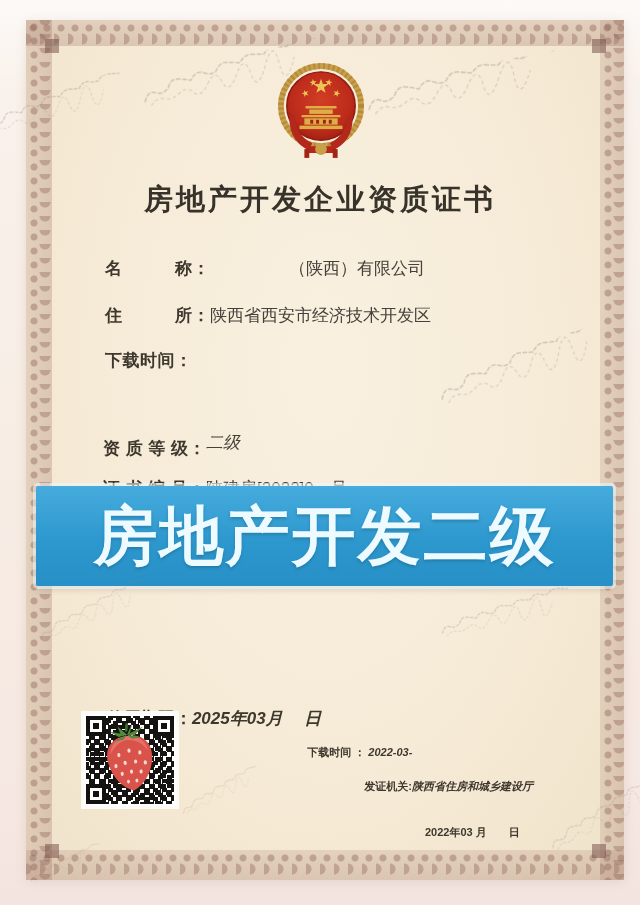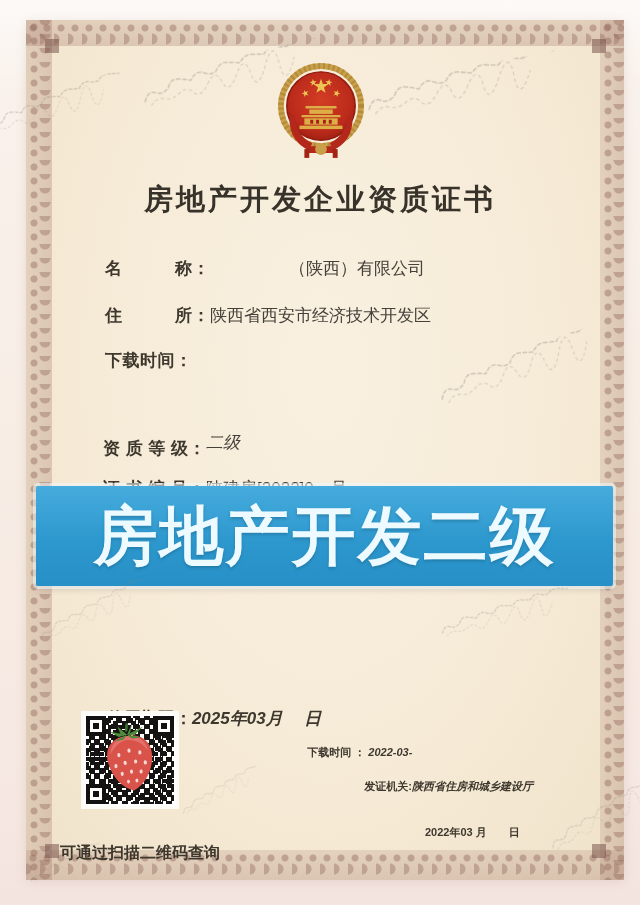--- a/index.html
+++ b/index.html
@@ -237,21 +237,20 @@
   </div>
 
   <div class="small-row row-download">
     <span class="lbl">下载时间 ：</span> <span class="val">2022-03-</span>
   </div>
   <div class="small-row row-issuer">
     <span class="lbl">发证机关:</span><span class="val">陕西省住房和城乡建设厅</span>
   </div>
   <div class="small-row row-issuedate">2022年03 月　　日</div>
 
-  <div class="qr-caption cap2">可通过扫描二维码查询</div>
 
   <div class="wm" style="left:-22px;top:88px;width:170px;height:30px;transform:rotate(-17deg);">
       <svg>
         <use href="#wmsq"></use>
       </svg>
     </div>
   <div class="wm" style="left:133px;top:56px;width:220px;height:30px;transform:rotate(-14deg);">
       <svg>
         <use href="#wmsq"></use>
       </svg>

